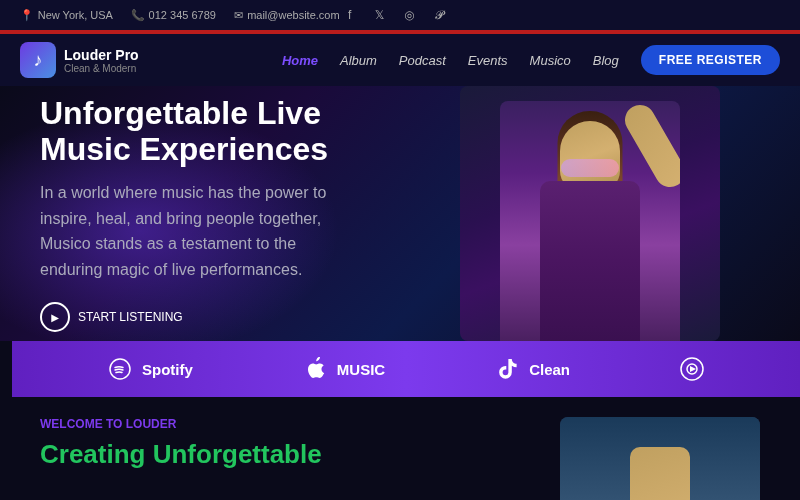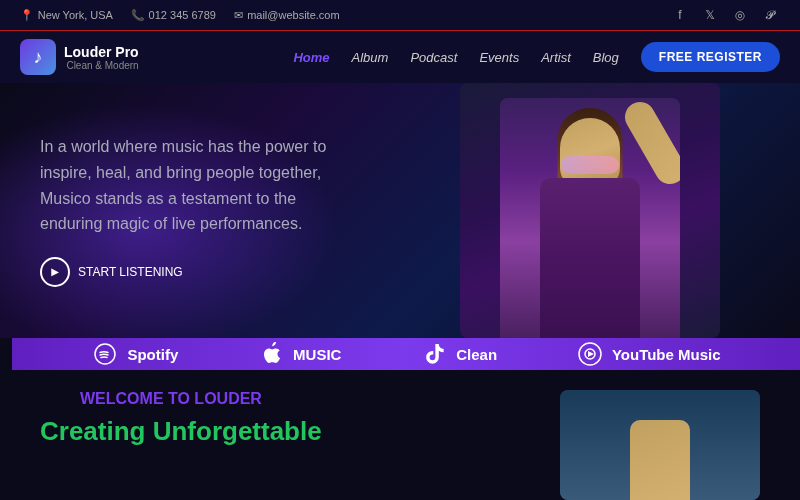--- a/index.html
+++ b/index.html
@@ -4,24 +4,23 @@
   <style>
     * { margin: 0; padding: 0; box-sizing: border-box; }
     body { width: 800px; height: 500px; overflow: hidden; font-family: 'Segoe UI', Arial, sans-serif; background: #0a0a1a; }
 
     
     .top-bar {
       background: #0d0d2b;
       padding: 5px 20px;
       display: flex;
       align-items: center;
-      justify-content: space-between;
       font-size: 11px;
       color: #aaa;
-      border-bottom: 1px solid #b91c1c;
+      border-bottom: 4px solid #b91c1c;
     }
     .top-bar-left { display: flex; gap: 18px; align-items: center; }
     .top-bar-left span { display: flex; align-items: center; gap: 4px; }
     .top-bar-right { display: flex; gap: 10px; }
     .top-bar-right a {
       color: #aaa; text-decoration: none; font-size: 12px;
       width: 20px; height: 20px; display: flex; align-items: center; justify-content: center;
     }
 
     
@@ -31,21 +30,21 @@
       display: flex;
       align-items: center;
       justify-content: space-between;
     }
     .logo { display: flex; align-items: center; gap: 8px; }
     .logo-icon {
       width: 36px; height: 36px; background: linear-gradient(135deg, #6c3ce1, #4a90e2);
       border-radius: 8px; display: flex; align-items: center; justify-content: center;
       font-size: 18px; color: white;
     }
-    .logo-text { display: flex; flex-direction: column; text-align: right; }
+    .logo-text { display: flex; flex-direction: column; }
     .logo-name { font-size: 14px; font-weight: 700; color: white; }
     .logo-tagline { font-size: 10px; color: #888; }
     .nav-links { display: flex; align-items: center; gap: 22px; }
     .nav-links a {
       color: #ccc; text-decoration: none; font-size: 13px;
       transition: color 0.2s;
       font-style: italic;
     }
     .nav-links a.active { color: #7c4dff; font-weight: 600; }
     .btn-register {
@@ -152,21 +151,21 @@
       position: absolute; top: 0px; right: 10px;
       width: 30px; height: 90px;
       background: linear-gradient(160deg, #c0a060 0%, #d4b070 100%);
       border-radius: 15px;
       transform: rotate(-30deg);
     }
 
     
     .partners {
       background: linear-gradient(90deg, #6020c0, #7c3aed, #6020c0);
-      padding: 2px 40px;
+      padding: 14px 40px;
       display: flex;
       align-items: center;
       justify-content: space-around;
       margin-left: 12px;
     }
     .partner-item {
       display: flex; align-items: center; gap: 8px;
       color: white; font-size: 15px; font-weight: 600;
     }
     .partner-icon {
@@ -176,21 +175,21 @@
     }
 
     
     .bottom-section {
       background: #0a0a1a;
       padding: 20px 40px;
       display: flex;
       gap: 40px;
     }
     .bottom-text { flex: 1; }
-    .welcome-label { color: #7c3aed; font-size: 16px; font-weight: 600; margin-bottom: 8px; margin-left: 40px; }
+    .welcome-label { color: #7c3aed; font-size: 12px; font-weight: 600; margin-bottom: 8px; }
     .bottom-title { color: #22c55e; font-size: 26px; font-weight: 800; line-height: 1.2; }
     .bottom-image {
       width: 200px; height: 110px;
       background: linear-gradient(135deg, #1a2a4a, #2a3a5a);
       border-radius: 8px; overflow: hidden;
       position: relative;
     }
     .bottom-image-overlay {
       position: absolute; inset: 0;
       background: linear-gradient(180deg, #1a3a5a 0%, #2a4a6a 50%, #3a5a7a 100%);
@@ -239,29 +238,30 @@
     <div class="logo-text">
       <span class="logo-name">Louder Pro</span>
       <span class="logo-tagline">Clean &amp; Modern</span>
     </div>
   </div>
   <div class="nav-links">
     <a href="#" class="active">Home</a>
     <a href="#">Album</a>
     <a href="#">Podcast</a>
     <a href="#">Events</a>
-    <a href="#">Artist</a>
+    <a href="#">Musico</a>
     <a href="#">Blog</a>
     <button class="btn-register">FREE REGISTER</button>
   </div>
 </nav>
 
 <section class="hero">
   <div class="hero-bg-glow"></div>
   <div class="hero-content">
+    <h1 class="hero-title">Unforgettable Live Music Experiences</h1>
     <p class="hero-desc">In a world where music has the power to inspire, heal, and bring people together, Musico stands as a testament to the enduring magic of live performances.</p>
     <div class="hero-buttons">
       <button class="btn-listen">
         <div class="play-circle">▶</div>
         <span>START LISTENING</span>
       </button>
     </div>
   </div>
   <div class="hero-image">
     <div class="hero-image-placeholder">
@@ -304,21 +304,20 @@
     <span>Clean</span>
   </div>
   <div class="partner-item">
     <div class="partner-icon">
       <svg width="26" height="26" viewBox="0 0 26 26" fill="none">
           <circle cx="13" cy="13" r="11" stroke="white" stroke-width="1.5"></circle>
           <circle cx="13" cy="13" r="5" stroke="white" stroke-width="1.5"></circle>
           <polygon points="11,10 17,13 11,16" fill="white"></polygon>
         </svg>
     </div>
-    <span>YouTube Music</span>
   </div>
 </div>
 
 <div class="bottom-section">
   <div class="bottom-text">
     <div class="welcome-label">WELCOME TO LOUDER</div>
     <h2 class="bottom-title">Creating Unforgettable</h2>
   </div>
   <div class="bottom-image">
     <div class="bottom-image-overlay"></div>

